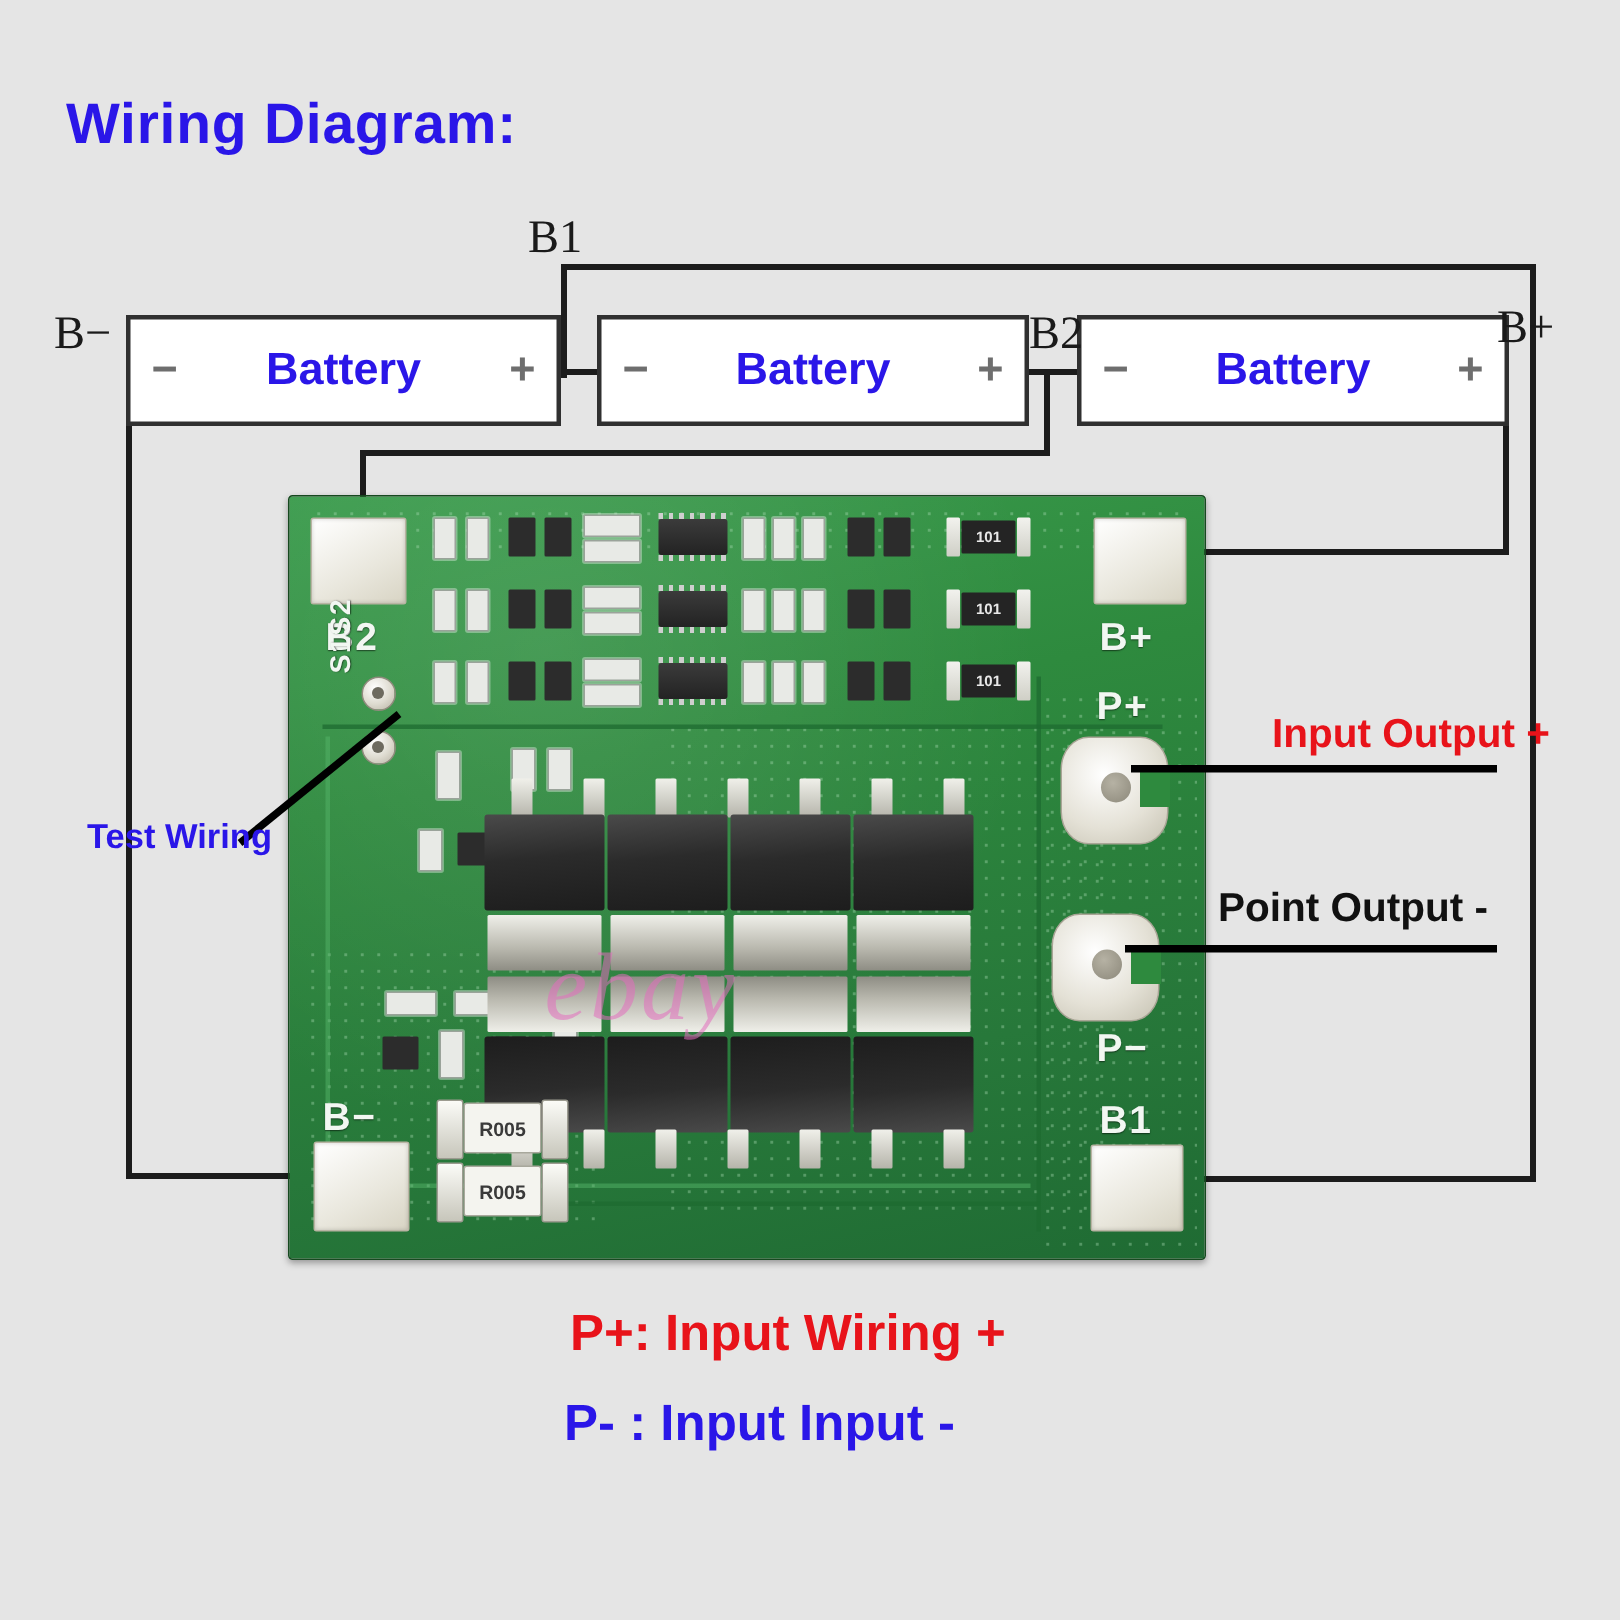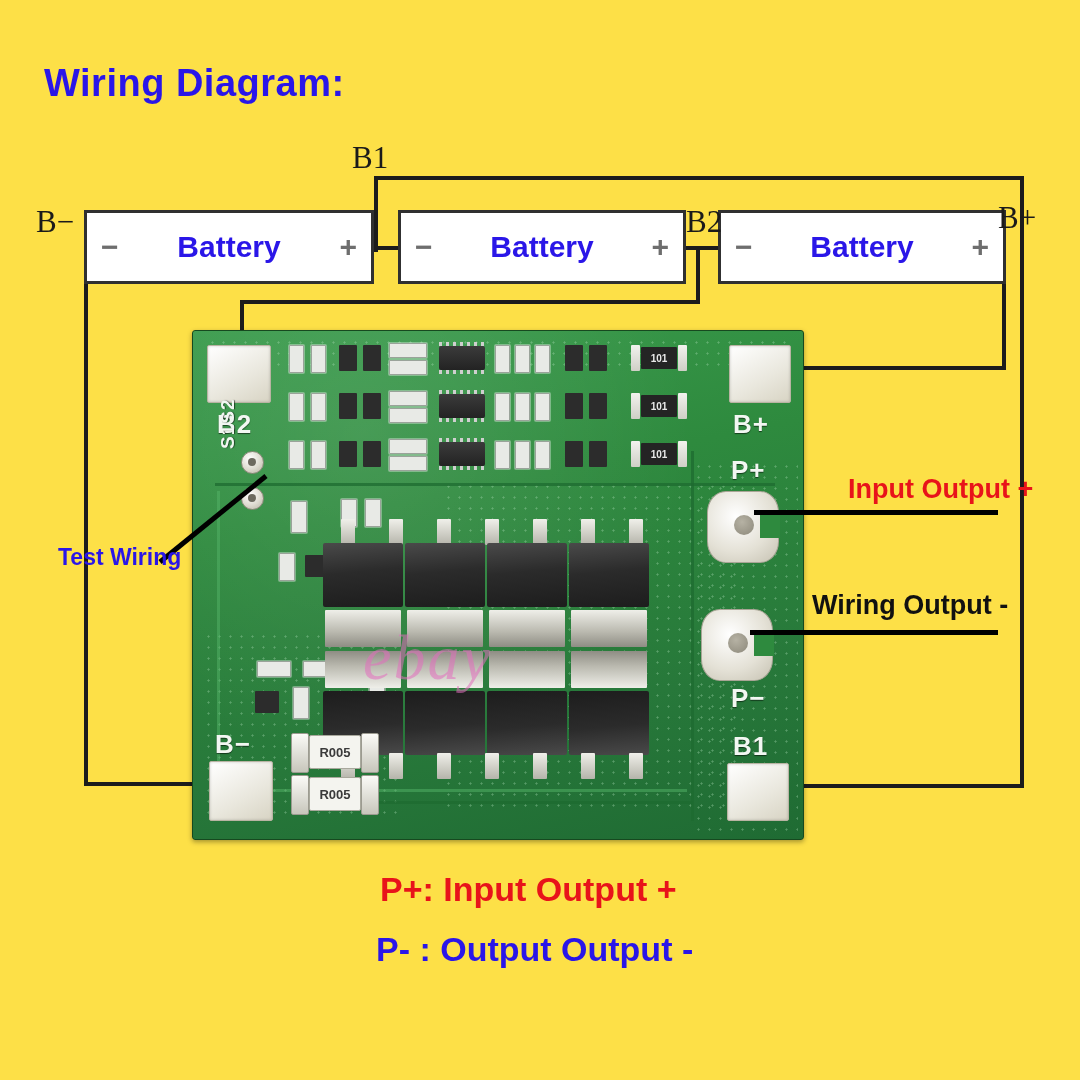--- a/index.html
+++ b/index.html
@@ -1,18 +1,18 @@
 <!DOCTYPE html>
 <html><head>
 <meta charset="utf-8">
 <style>
   html,body{margin:0;padding:0;background:#ffffff;}
   body{width:1080px;height:1080px;overflow:hidden;
        font-family:"Liberation Sans",sans-serif;}
-  #stage{position:relative;width:1080px;height:1080px;background:#fde047;}
+  #stage{position:relative;width:1080px;height:1080px;background:#e5e5e5;}
 
   .abs{position:absolute;}
 
   
   .title{
     left:44px; top:62px;
     font-size:38px; font-weight:bold; color:#2a16e8;
     letter-spacing:.5px; white-space:nowrap;
   }
   .serif-lbl{
@@ -359,18 +359,18 @@
 
   <svg class="abs" width="130" height="110" style="left:148px;top:470px;overflow:visible;">
     <line x1="118" y1="6" x2="12" y2="92" stroke="#000" stroke-width="5"></line>
   </svg>
   <div class="abs testpoint" style="left:58px;top:544px;">Test Wiring</div>
 
   <div class="abs lead" style="left:754px;top:510px;width:244px;"></div>
   <div class="abs io-red" style="left:848px;top:474px;">Input Output +</div>
 
   <div class="abs lead" style="left:750px;top:630px;width:248px;"></div>
-  <div class="abs io-black" style="left:812px;top:590px;">Wiring Output -</div>
-
-  <div class="abs cap-red" style="left:380px;top:870px;">P+: Input Output +</div>
-  <div class="abs cap-blue" style="left:376px;top:930px;">P- : Output Output -</div>
+  <div class="abs io-black" style="left:812px;top:590px;">Point Output -</div>
+
+  <div class="abs cap-red" style="left:380px;top:870px;">P+: Input Wiring +</div>
+  <div class="abs cap-blue" style="left:376px;top:930px;">P- : Input Input -</div>
 
 </div>
 
 </body></html>

